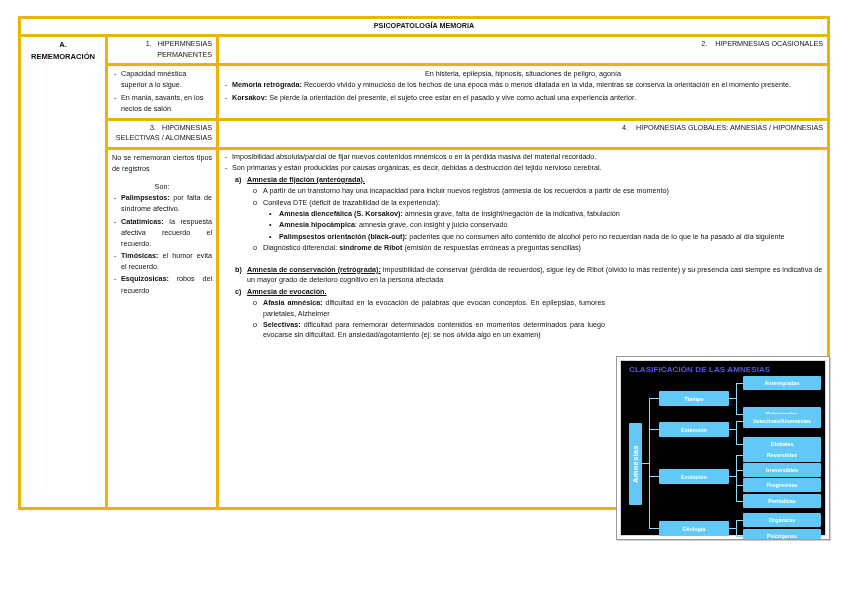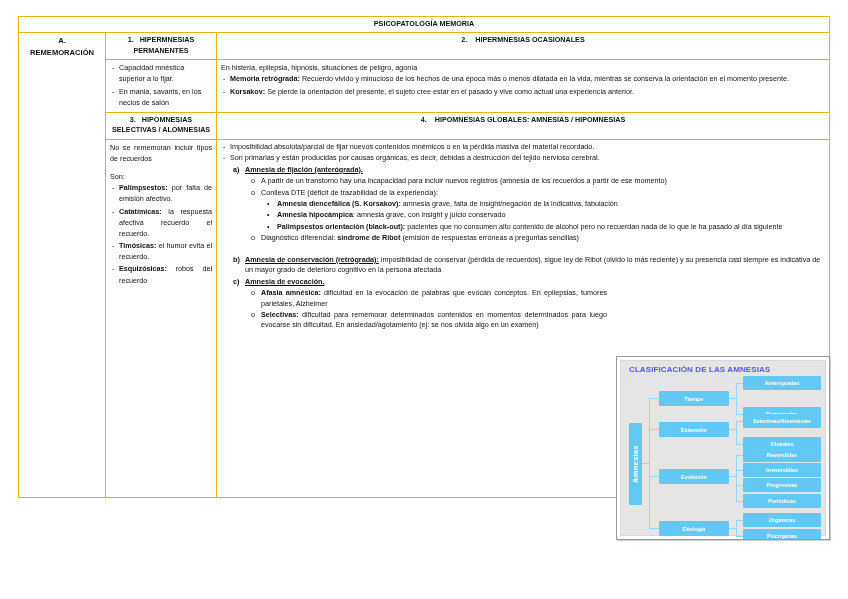--- a/index.html
+++ b/index.html
@@ -11,40 +11,40 @@
   }
   .page{position:relative;width:848px;height:599px;background:#fff;overflow:hidden;}
   table.doc{
     position:absolute;
     left:18px; top:16px;
     width:812px;
     border-collapse:collapse;
     table-layout:fixed;
   }
   table.doc td{
-    border:1px solid #eab308;
+    border:3px solid #eab308;
     vertical-align:top;
     padding:2px 4px 3px 4px;
     font-size:7.2px;
     line-height:1.45;
   }
   .c1{width:87px;}
   .c2{width:111px;}
   .c3{width:auto;}
 
   .title-cell{
     text-align:center;
     font-weight:bold;
     font-size:8px;
     padding:3px 2px 3px 2px;
     vertical-align:middle;
   }
   .hdr{
-    text-align:center;
-    font-weight:bold;
+    text-align:right;
+    font-weight:normal;
     font-size:7.6px;
     vertical-align:middle;
     padding:4px 3px;
     line-height:1.5;
   }
   .mid{vertical-align:middle;}
   .just{text-align:justify;}
 
   
   ul.lv{list-style:none;margin:0;padding:0;}
@@ -79,21 +79,21 @@
   .diagram{
     position:absolute;
     left:616px; top:356px;
     width:214px; height:184px;
     background:#ffffff;
     border:1px solid #9a9a9a;
     box-shadow:1px 1px 0 #cfcfcf;
     box-sizing:border-box;
     overflow:hidden;
   }
-  .diagram-inner{position:absolute;inset:3px;border:1px solid #d9d9d9;background:#e5e5e5;}
+  .diagram-inner{position:absolute;inset:3px;border:1px solid #d9d9d9;background:#000000;}
   .dg-title{
     position:absolute;left:8px;top:4px;
     font-size:8px;font-weight:bold;
     color:#5757e8;
     letter-spacing:.1px;
     white-space:nowrap;
   }
   .node{
     position:absolute;
     background:#62c8f5;
@@ -149,31 +149,31 @@
         <span>2.</span>&nbsp;&nbsp;&nbsp;
         <span>HIPERMNESIAS OCASIONALES</span>
       </td>
     </tr>
 
     <tr>
       <td>
         <ul class="lv colnar">
           <li class="L1">
             <span class="mk mk1">-</span>
-            <span>Capacidad mnéstica superior a lo fijar.</span>
+            <span>Capacidad mnéstica superior a lo sigue.</span>
           </li>
           <li class="L1">
             <span class="mk mk1">-</span>
             <span>En mania, savants, en los necios de salón</span>
           </li>
         </ul>
       </td>
       <td>
         <div class="colnar">
-          <p style="text-align:left;">En histeria, epilepsia, hipnosis, situaciones de peligro, agonía</p>
+          <p style="text-align:center;">En histeria, epilepsia, hipnosis, situaciones de peligro, agonía</p>
           <ul class="lv">
             <li class="L1 just">
               <span class="mk mk1">-</span>
               <span class="bd">Memoria retrógrada:</span><span> Recuerdo vivido y minucioso de los hechos de una época más o menos dilatada en la vida, mientras se conserva la orientación en el momento presente.</span>
             </li>
             <li class="L1 just">
               <span class="mk mk1">-</span>
               <span class="bd">Korsakov:</span><span> Se pierde la orientación del presente, el sujeto cree estar en el pasado y vive como actual una experiencia anterior.</span>
             </li>
           </ul>
@@ -188,27 +188,27 @@
       </td>
       <td class="hdr">
         <span>4.</span>&nbsp;&nbsp;&nbsp;
         <span>HIPOMNESIAS GLOBALES: AMNESIAS / HIPOMNESIAS</span>
       </td>
     </tr>
 
     <tr>
       <td class="mid" style="height:352px;">
         <div class="colnar">
-          <p>No se rememoran incluir tipos de recuerdos</p>
+          <p>No se rememoran ciertos tipos de registros</p>
           <div class="sp"></div>
-          <p style="text-align:left;">Son:</p>
+          <p style="text-align:center;">Son:</p>
           <ul class="lv">
             <li class="L1 just">
               <span class="mk mk1">-</span>
-              <span class="bd">Palimpsestos:</span><span> por falta de emisión afectivo.</span>
+              <span class="bd">Palimpsestos:</span><span> por falta de síndrome afectivo.</span>
             </li>
             <li class="L1 just">
               <span class="mk mk1">-</span>
               <span class="bd">Catatímicas:</span><span> la respuesta afectiva recuerdo el recuerdo.</span>
             </li>
             <li class="L1 just">
               <span class="mk mk1">-</span>
               <span class="bd">Timósicas:</span><span> el humor evita el recuerdo.</span>
             </li>
             <li class="L1 just">

